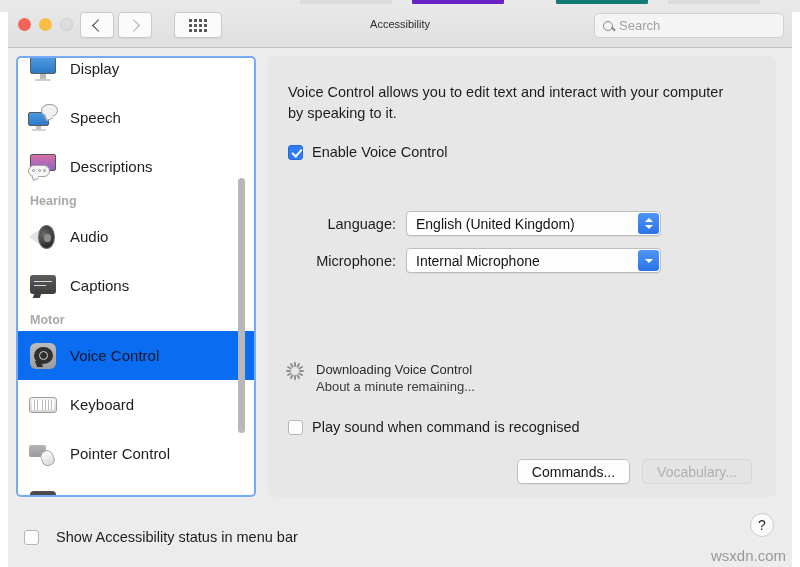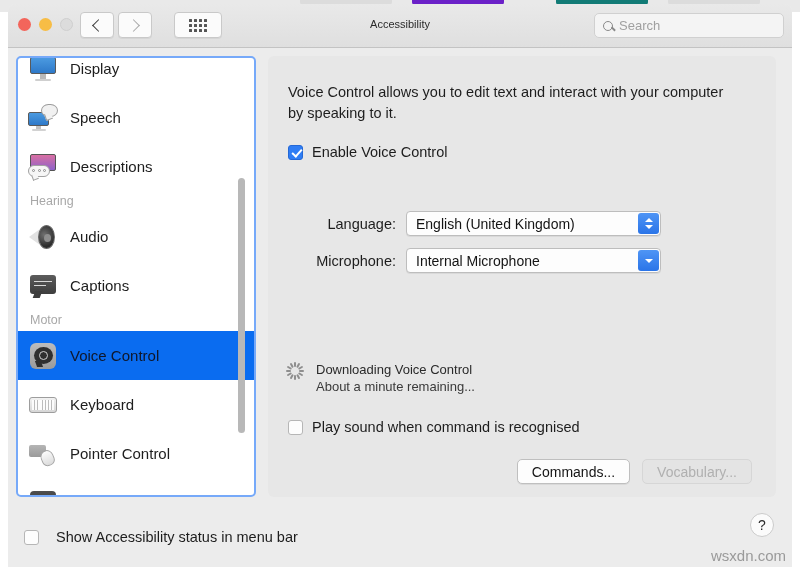--- a/index.html
+++ b/index.html
@@ -171,20 +171,21 @@
     gap: 12px;
   }
   .row.selected { background: #0a6cf0; }
   .row .label { font-size: 15px; color: #1d1d1d; }
   .row.selected .label { color: #0f172a; }
 
   .grouphdr {
     font-size: 12.5px;
     color: #a8a8a8;
     padding: 3px 0 4px 12px;
+    font-weight: bold;
   }
 
   .ico { width: 30px; height: 30px; flex: none; position: relative; }
 
   
   .ico-display .scr { position:absolute; left:2px; top:3px; width:26px; height:17px;
       background: linear-gradient(to bottom,#4b9ae0,#2e79c9); border:1.5px solid #5a5a5a; border-radius:2px; }
   .ico-display .stand { position:absolute; left:12px; top:20px; width:6px; height:5px; background:#b9b9b9; }
   .ico-display .base { position:absolute; left:7px; top:25px; width:16px; height:2.5px; background:#cfcfcf; border-radius:1px; }
 

